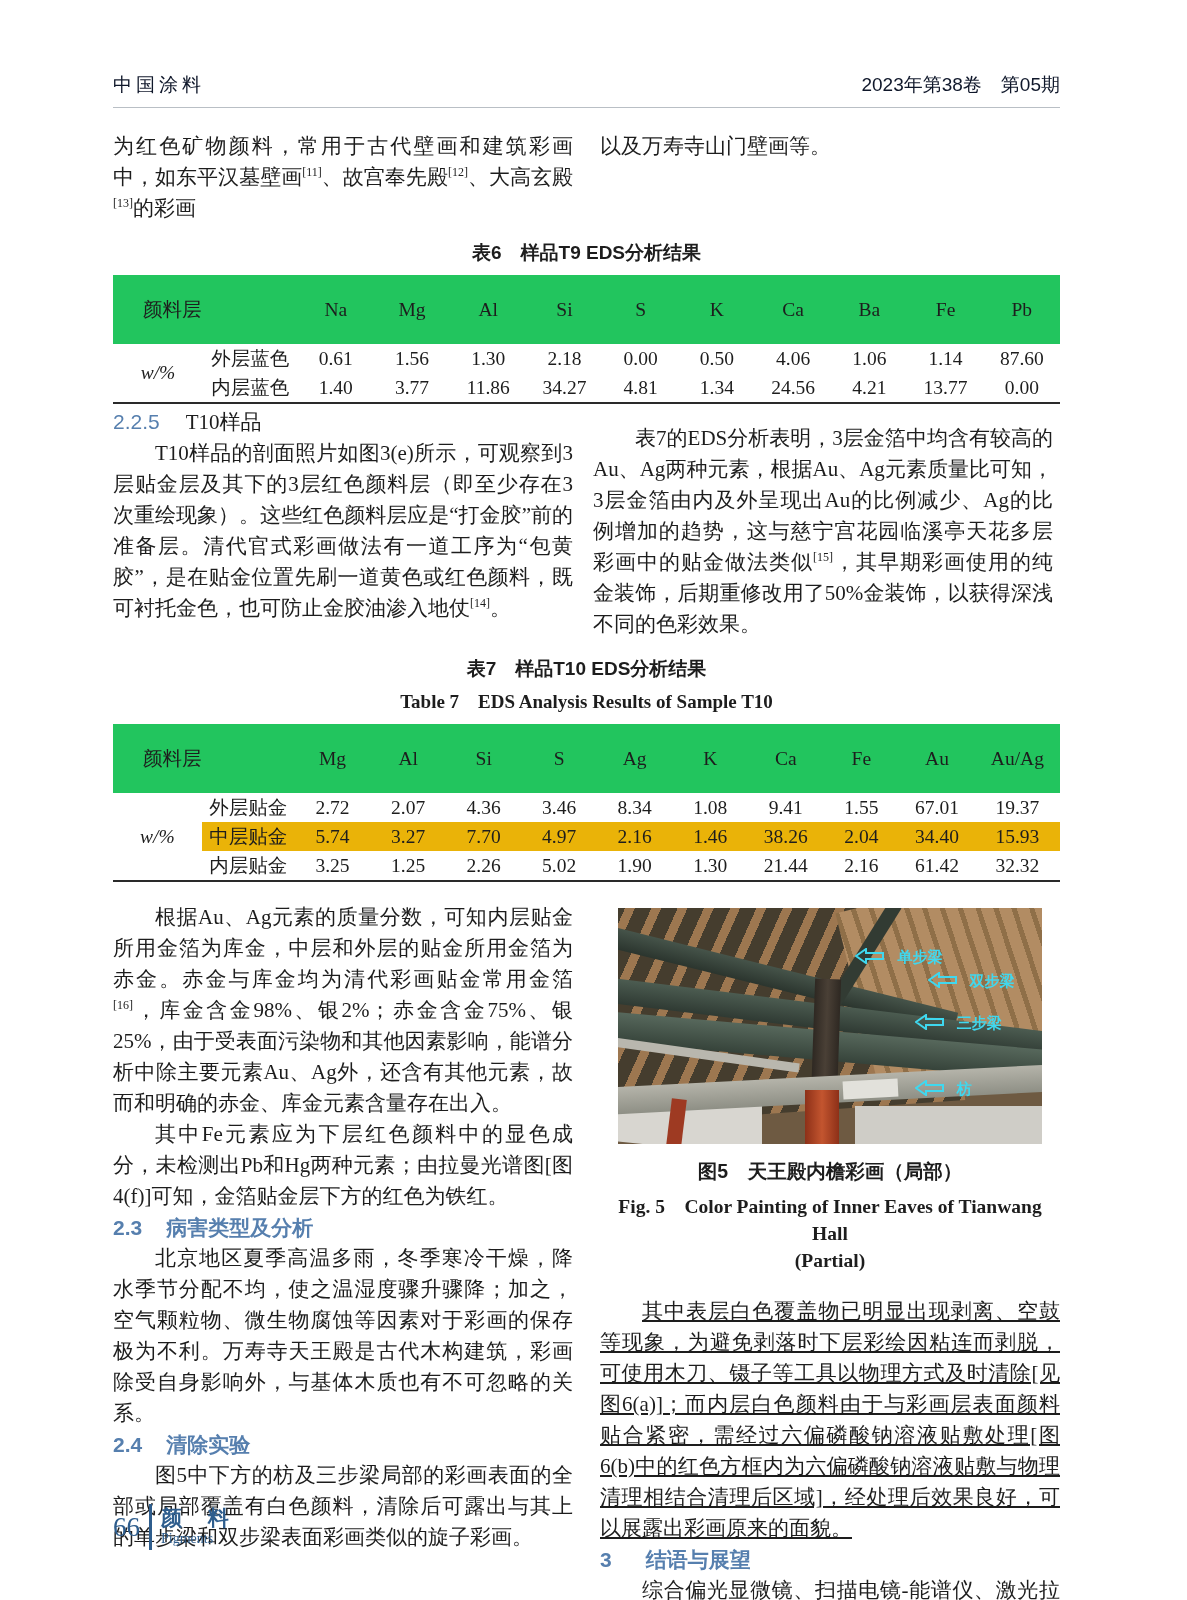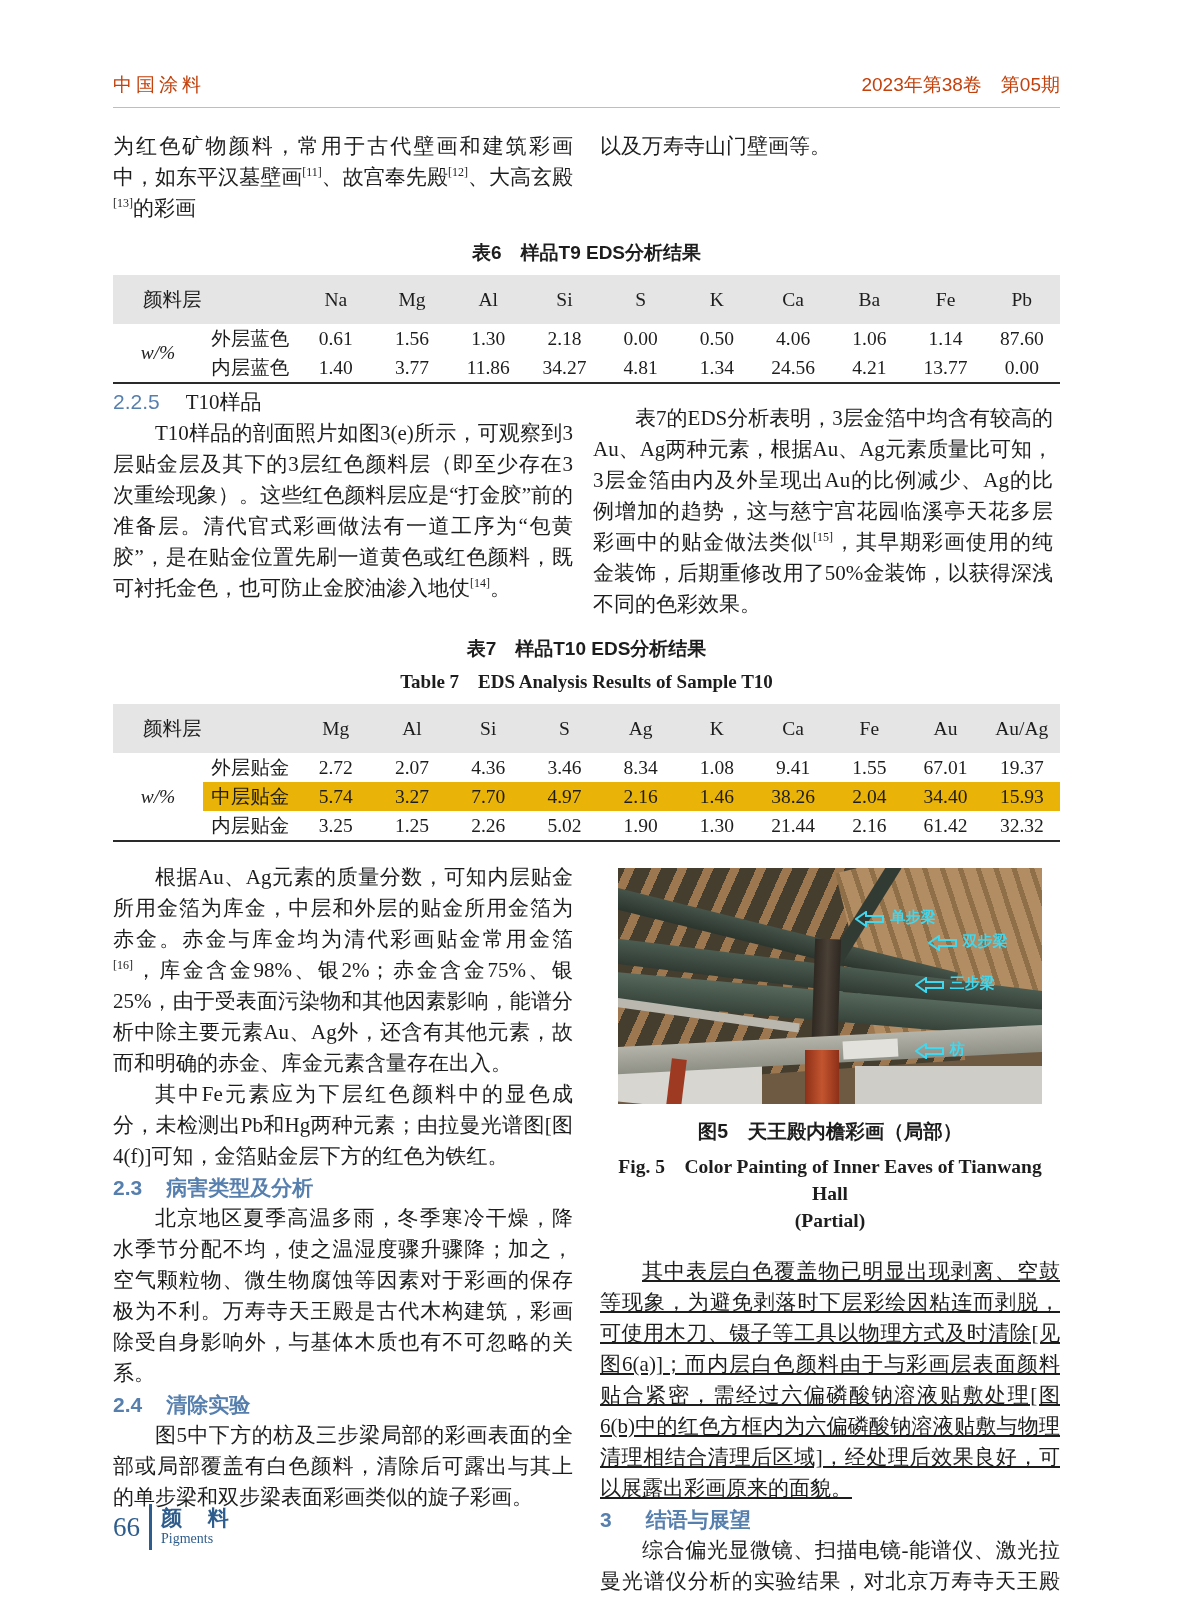--- a/index.html
+++ b/index.html
@@ -11,21 +11,21 @@
     background:#ffffff;
     font-family:"Liberation Serif","DejaVu Serif",serif;
     color:#1d1d1d;
     overflow:hidden;
   }
   
   .pagehead{
     display:flex;justify-content:space-between;align-items:flex-end;
     border-bottom:1px solid #b9bfc5;
     padding-bottom:9px;
-    font-size:19px;color:#c2410c;
+    font-size:19px;color:#0f172a;
     font-family:"Liberation Sans","DejaVu Sans",sans-serif;
   }
   .pagehead .journal{letter-spacing:4px;}
   
   .tworow{display:flex;gap:27px;}
   .col{width:460px;}
   p.body{
     margin:0;font-size:21px;line-height:31px;
     text-align:justify;
   }
@@ -39,21 +39,21 @@
   }
   .tbl-title-en{
     text-align:center;font-weight:bold;font-size:19px;margin-top:7px;
   }
   table.datatable{
     width:100%;border-collapse:collapse;margin-top:9px;
     font-size:19.5px;
     border-bottom:2px solid #2a2a2a;
   }
   table.datatable th{
-    background:#e5e5e5;font-weight:normal;height:37px;text-align:center;padding:6px;
+    background:#22c55e;font-weight:normal;height:37px;text-align:center;padding:16px;
   }
   table.datatable th.corner{text-align:left;padding-left:30px;}
   table.datatable td{height:29px;text-align:center;padding:0;}
   table.datatable td.unit{font-style:italic;}
   table.table7 tr:nth-child(3) td:not(.unit){background:#eab308;}
   col.c-lbl{width:9.5%;} col.c-sub{width:10%;} col.c-val{width:8.05%;}
   
   .h3{margin-top:17px;margin-bottom:3px;font-size:21px;line-height:31px;}
   .h3 .num{color:#567fae;font-family:"Liberation Sans","DejaVu Sans",sans-serif;margin-right:26px;}
   .h2{
@@ -88,21 +88,21 @@
   .beamD{left:-2%;top:52%;width:104%;height:30px;background:linear-gradient(#57685c,#36433a);transform:rotate(5deg);}
   .post{left:46%;top:30%;width:26px;height:52%;background:linear-gradient(90deg,#2e2822,#4a4036,#2e2822);transform:rotate(2deg);}
   .braceL{left:-3%;top:60%;width:46%;height:9px;background:#b9b7ae;transform:rotate(8deg);}
   .fang{left:-2%;top:71%;width:104%;height:27px;background:linear-gradient(#b5b4aa,#8e8f85);transform:rotate(-3deg);}
   .fangpatch{left:53%;top:73%;width:13%;height:18px;background:#e2e1db;transform:rotate(-3deg);}
   .wallL{left:0;top:80%;width:34%;height:22%;background:#d8d6d0;transform:skewY(6deg);}
   .wallR{right:0;top:84%;width:44%;height:18%;background:#cfcdc7;}
   .colred1{left:12%;top:81%;width:15px;height:20%;background:#9e3a22;transform:rotate(7deg);}
   .colred2{left:44%;top:77%;width:34px;height:24%;background:linear-gradient(90deg,#8d3018,#c3552f,#8d3018);}
   .anno{
-    position:absolute;display:flex;align-items:flex-end;gap:6px;
+    position:absolute;display:flex;align-items:flex-start;gap:13px;
     color:#3fd8ef;font-family:"Liberation Sans","DejaVu Sans",sans-serif;
     font-weight:bold;font-size:15px;white-space:nowrap;
   }
   .anno svg{display:block;}
   .figcap-cn{
     text-align:center;font-family:"Liberation Sans","DejaVu Sans",sans-serif;
     font-weight:bold;font-size:19.5px;margin-top:14px;
   }
   .figcap-en{text-align:center;font-weight:bold;font-size:19.5px;margin-top:8px;line-height:27px;}
   

